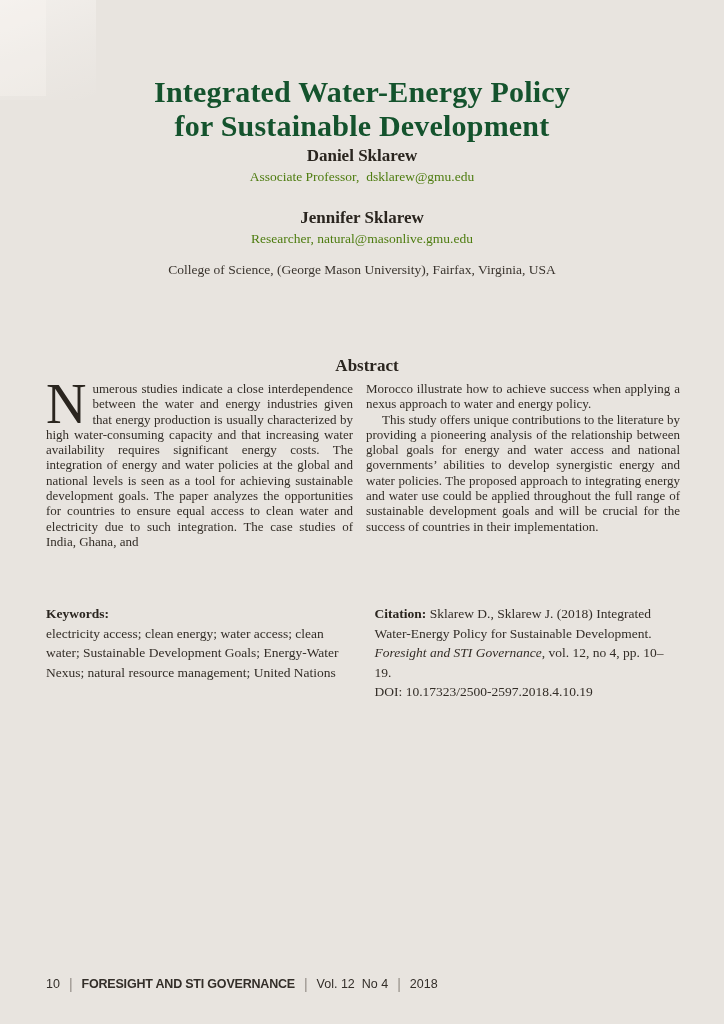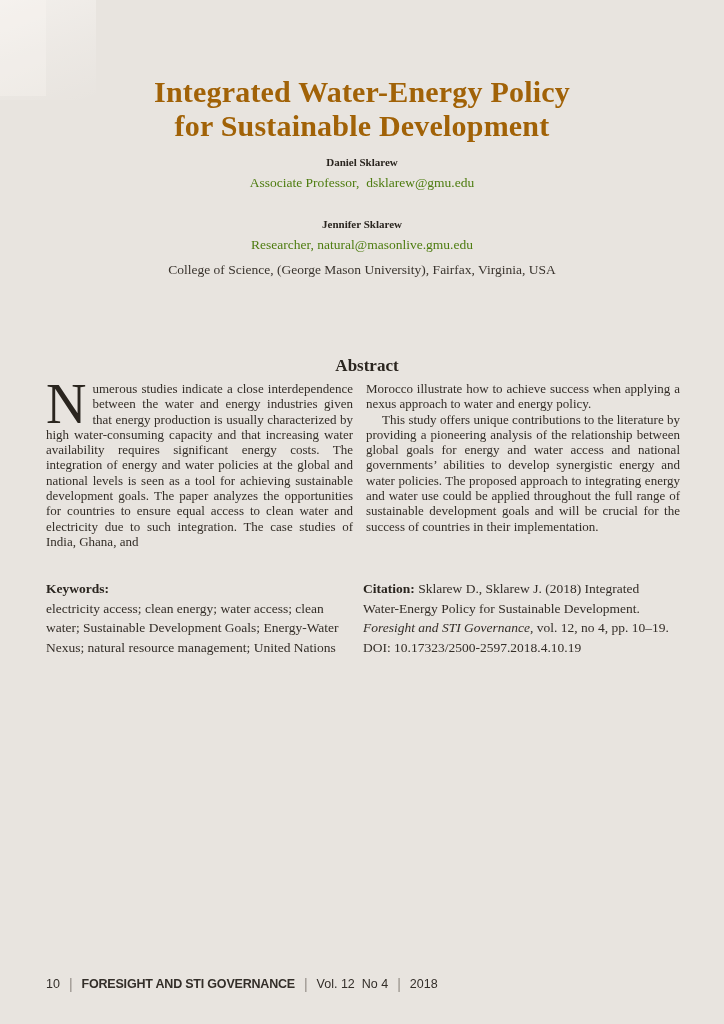--- a/index.html
+++ b/index.html
@@ -28,32 +28,31 @@
     position: absolute; left: 0; top: 0;
     width: 46px; height: 96px;
     background: rgba(255,250,248,0.25);
     pointer-events: none;
   }
 
   .title {
     position: absolute; top: 55px; left: 0; right: 0;
     text-align: center;
     font-size: 30px; line-height: 34px;
-    color: #a16207;
+    color: #14532d;
     letter-spacing: 0.2px;
   }
 
   .authors {
     position: absolute; top: 147px; left: 0; right: 0;
     text-align: center;
   }
   .author-name {
-    font-size: 11px; font-weight: 700; color: #2a251f;
+    font-size: 17px; font-weight: 700; color: #2a251f;
     line-height: 18px;
-    margin-top: 6px;
   }
   .author-details {
     font-size: 13.5px; color: #4d7c0f;
     line-height: 17px; margin-top: 3px;
     white-space: pre-wrap;
   }
   .author-block + .author-block { margin-top: 24px; }
 
   .affiliation {
     position: absolute; top: 262px; left: 0; right: 0;
@@ -77,23 +76,23 @@
   .abs-col-right { width: 314px; }
   .dropcap {
     float: left;
     font-size: 56px; line-height: 43px;
     padding: 2px 6px 0 0;
     color: #2a251f;
   }
   .abs-p2 { text-indent: 16px; margin-top: 0; }
 
   .kw-cite-row {
-    position: absolute; top: 579px; left: 46px;
+    position: absolute; top: 604px; left: 46px;
     width: 634px;
-    display: flex; gap: 10px;
+    display: flex; gap: 30px;
   }
   .kw-col  { width: 307px; }
   .cite-col { width: 314px; }
   .block-label { font-weight: 700; font-size: 13.5px; color: #2a251f; line-height: 19.5px; }
   .block-text  { font-size: 13.5px; line-height: 19.5px; color: #332d27; }
   .cite-col .block-text .block-label { display: inline; }
   .doi-line { font-size: 13.5px; line-height: 19.5px; color: #332d27; }
   em { font-style: italic; }
 
   .footer {

